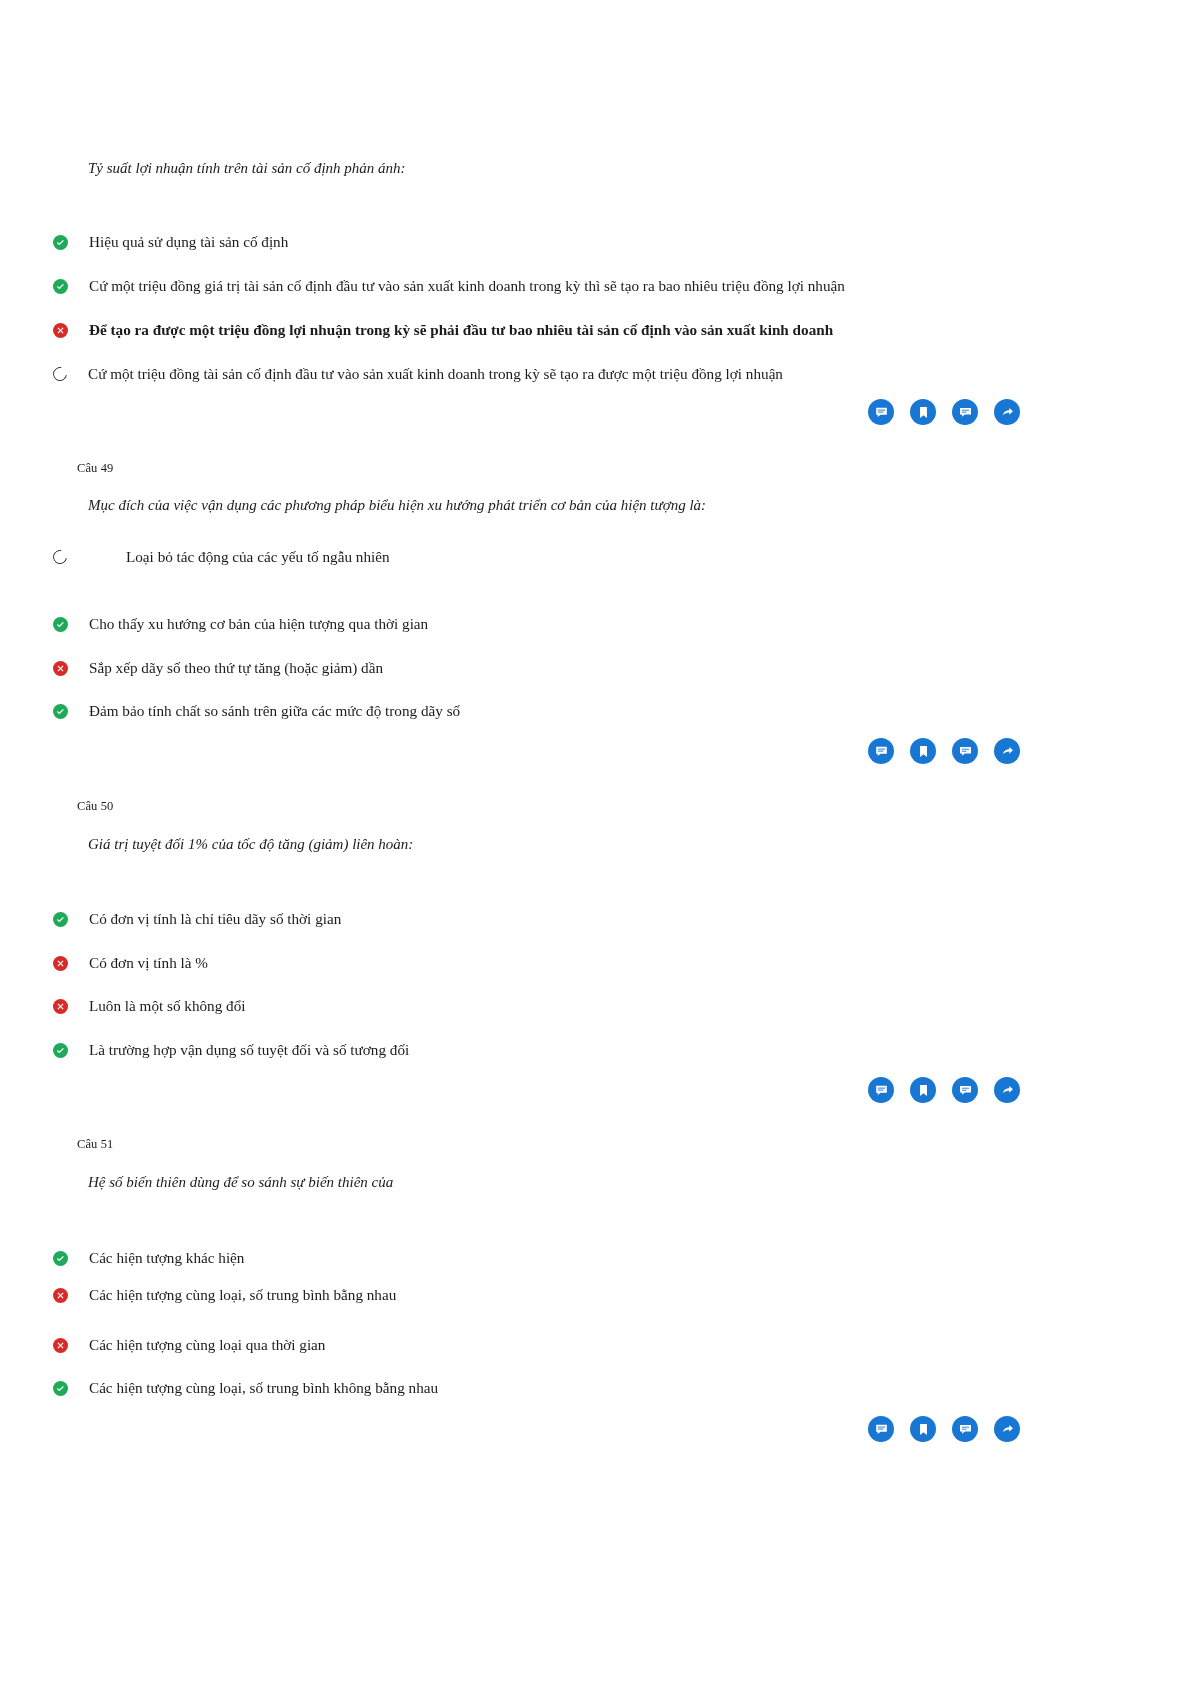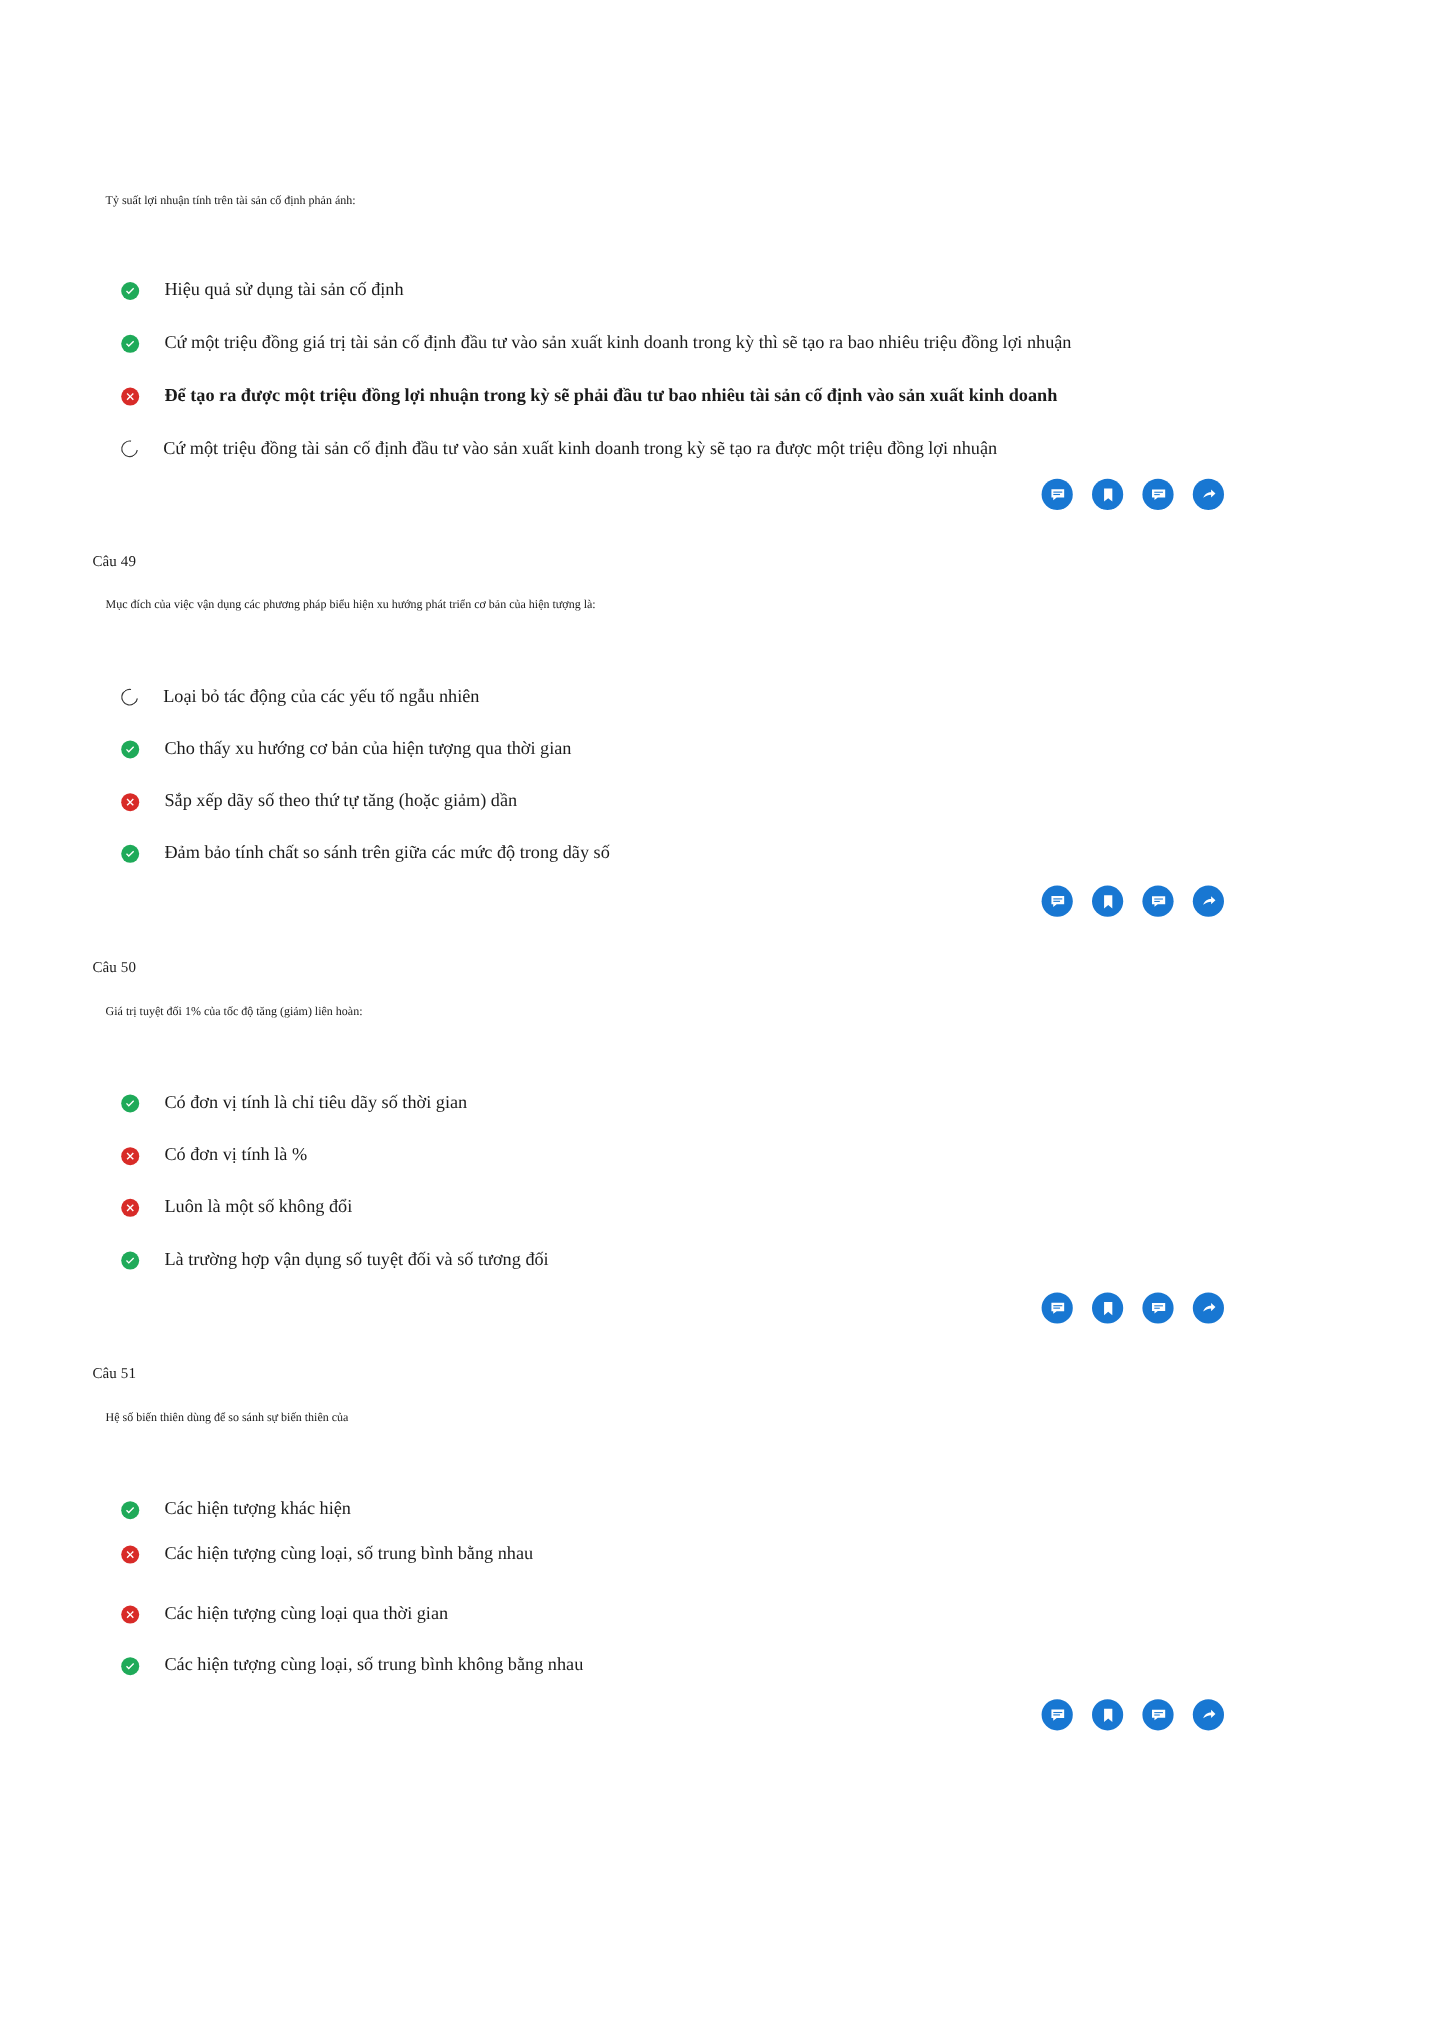--- a/index.html
+++ b/index.html
@@ -31,38 +31,39 @@
 
   .qlabel {
     font-size: 12.5px;
     color: #1b1b1b;
     margin-left: 77px;
     line-height: 16px;
     letter-spacing: 0.1px;
   }
 
   .qstem {
-    font-size: 10px;
+    font-size: 15px;
     color: #1b1b1b;
     margin-left: 88px;
     line-height: 20px;
+    font-style: italic;
   }
 
   .options {
     margin: 0;
     padding: 0;
     list-style: none;
   }
 
   .option {
     position: relative;
     display: flex;
     align-items: center;
     min-height: 22px;
-    padding-left: 101px;
+    padding-left: 53px;
   }
 
   .opt-icon {
     flex: 0 0 auto;
     width: 15px;
     height: 15px;
     position: relative;
     display: inline-block;
   }
 
@@ -193,21 +194,21 @@
                 <path d="M4.2 15.8c2.4-5.6 6.2-7.4 10.6-7.6V4.6L20.6 10l-5.8 5.4v-3.6c-3.6.1-6.6 1.3-10.6 4z" fill="#fff"></path>
               </svg>
             </span>
           </div>
         </div>
       </div>
       <div class="qblock">
         <div class="qlabel" style="position:absolute;top:460px;left:0;right:0;">Câu 49</div>
         <div class="qstem" style="position:absolute;top:495px;left:0;right:0;">Mục đích của việc vận dụng các phương pháp biểu hiện xu hướng phát triển cơ bản của hiện tượng là:</div>
         <ul class="options">
-          <li class="option" style="position:absolute;top:570px;left:0;right:0;">
+          <li class="option" style="position:absolute;top:546px;left:0;right:0;gap:38px;">
             <span class="opt-icon ic-empty"></span>
             <span class="opt-text">Loại bỏ tác động của các yếu tố ngẫu nhiên</span>
           </li>
           <li class="option" style="position:absolute;top:613px;left:0;right:0;">
             <span class="opt-icon ic-correct">
               <svg viewBox="0 0 24 24" aria-hidden="true">
                 <path d="M10.1 16.3 6.4 12.6l1.3-1.3 2.4 2.4 5.9-5.9 1.3 1.3z" fill="#ffffff"></path>
               </svg>
             </span>
             <span class="opt-text">Cho thấy xu hướng cơ bản của hiện tượng qua thời gian</span>

